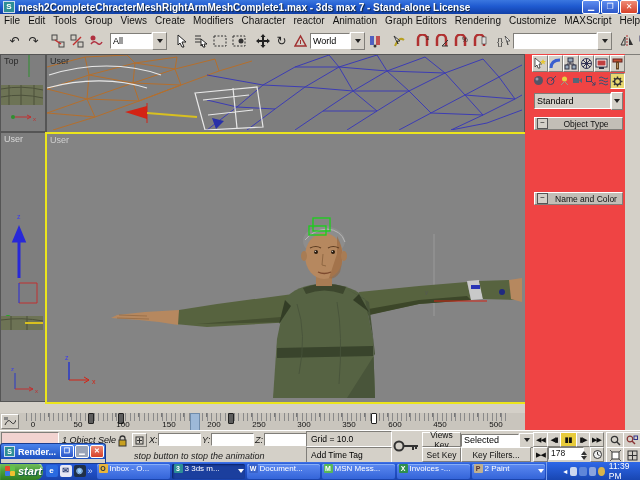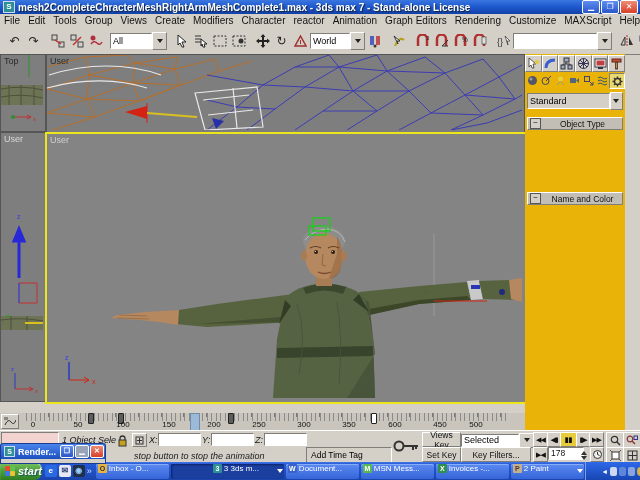--- a/index.html
+++ b/index.html
@@ -46,21 +46,21 @@
   .tri-dn{width:0;height:0;border:3px solid transparent;border-top:4px solid #222;margin-top:3px;}
 
   
   .vplabel{position:absolute;left:3px;top:1px;font-size:9px;color:#2b2b2b;}
   #vp-top{left:0;top:54px;width:44px;height:76px;background:#7e7e7e;border:1px solid #555;}
   #vp-left{left:0;top:132px;width:44px;height:268px;background:#7e7e7e;border:1px solid #555;}
   #vp-wire{left:46px;top:54px;width:477px;height:77px;background:#7e7e7e;border:1px solid #555;overflow:hidden;}
   #vp-main{left:45px;top:132px;width:478px;height:268px;border:2px solid #ece51c;background:#848484;overflow:hidden;}
 
   
-  #cmdpanel{left:525px;top:54px;width:100px;height:376px;background:#eab308;padding-left:0;box-sizing:border-box;}
+  #cmdpanel{left:525px;top:54px;width:100px;height:376px;background:#ef4444;padding-left:7px;box-sizing:border-box;}
   .ptabs{display:flex;height:16px;margin-top:1px;}
   .ptab{width:18px;height:15px;border:1px solid;border-color:#fff #807e79 #807e79 #fff;
     display:flex;align-items:center;justify-content:center;background:#d4d0c8;}
   .psubs{display:flex;height:16px;margin-top:2px;}
   .psub{width:15px;height:14px;display:flex;align-items:center;justify-content:center;font-size:9px;}
   .rollout{height:11px;margin:3px 2px 0 2px;background:#c2beb6;border:1px solid;
     border-color:#fff #807e79 #807e79 #fff;font-size:8.5px;display:flex;align-items:center;color:#111;}
   .rollout .minus{width:9px;height:9px;background:#d4d0c8;border:1px solid #555;
     font-size:8px;line-height:7px;text-align:center;margin:0 2px;}
   .rollout .rtitle{flex:1;text-align:center;}
@@ -106,21 +106,21 @@
     background:linear-gradient(180deg,#7ec465 0%,#4aa03a 50%,#2f7d24 100%);
     display:flex;align-items:center;font-weight:bold;font-style:italic;font-size:11px;
     text-shadow:1px 1px 1px #155;box-shadow:inset 0 1px 1px #bfe8a8;}
   .winflag{width:10px;height:10px;margin:0 3px 0 5px;display:grid;grid-template-columns:5px 5px;grid-template-rows:5px 5px;}
   .winflag i{display:block;border-radius:1px;}
   .ql{display:flex;align-items:center;gap:2px;margin:0 3px;}
   .qlicon{width:12px;height:12px;border-radius:2px;font-size:8px;line-height:12px;text-align:center;font-weight:bold;}
   .task{width:73px;height:15px;margin:0 1px;border-radius:2px;display:flex;align-items:flex-start;
     background:linear-gradient(180deg,#5c8af2,#3464d8);box-shadow:inset 0 1px 0 #86aef8;
     font-size:8px;white-space:nowrap;overflow:hidden;flex:0 0 auto;}
-  .task.active{background:#1b3f9e;box-shadow:inset 1px 1px 2px #0c2366;padding-left:40px;}
+  .task.active{background:#1b3f9e;box-shadow:inset 1px 1px 2px #0c2366;}
   .ticon{width:9px;height:9px;margin:0 2px;border-radius:1px;font-size:7px;line-height:9px;
     text-align:center;font-weight:bold;flex:0 0 auto;}
   #tray{margin-left:auto;height:18px;display:flex;align-items:center;
     background:linear-gradient(180deg,#2e68e8,#1846b2);border-left:1px solid #7ca0ee;padding:0 3px;}
   #tray .clock{font-size:8.5px;margin-left:3px;}
   .trayicon{width:9px;height:9px;margin:0 1px;border-radius:2px;}
 </style>
 </head>
 <body>
 
@@ -538,21 +538,21 @@
     <span class="ticknum" style="left:33px">0</span>
     <span class="ticknum" style="left:78px">50</span>
     <span class="ticknum" style="left:123px">100</span>
     <span class="ticknum" style="left:169px">150</span>
     <span class="ticknum" style="left:214px">200</span>
     <span class="ticknum" style="left:259px">250</span>
     <span class="ticknum" style="left:304px">300</span>
     <span class="ticknum" style="left:349px">350</span>
     <span class="ticknum" style="left:395px">600</span>
     <span class="ticknum" style="left:440px">450</span>
-    <span class="ticknum" style="left:476px">500</span>
+    <span class="ticknum" style="left:496px">500</span>
   </div>
 
   <div class="abs" id="statusbar">
     <div class="abs sunken" style="left:1px;top:1px;width:56px;height:13px;background:#f2d3d0;"></div>
     <span class="slabel" style="left:62px;top:4px;">1 Object Sele</span>
     <span class="abs" style="left:117px;top:2px;"><svg width="11" height="12">
           <path d="M3 5 V3.5 a2.5 2.5 0 0 1 5 0 V5" stroke="#333" fill="none" stroke-width="1.3"></path>
           <rect x="2" y="5" width="7" height="6" fill="#c8a020" stroke="#333"></rect>
         </svg></span>
     <div class="sbtn" style="left:132px;top:2px;width:13px;height:12px;">
@@ -566,20 +566,23 @@
         <span></span>
       </div>
     <span class="slabel" style="left:202px;top:4px;">Y:</span>
     <div class="sfield" style="left:211px;top:2px;width:37px;height:11px;">
         <span></span>
       </div>
     <span class="slabel" style="left:255px;top:4px;">Z:</span>
     <div class="sfield" style="left:264px;top:2px;width:37px;height:11px;">
         <span></span>
       </div>
+    <div class="abs sunken" style="left:306px;top:0;width:80px;height:14px;font-size:8.5px;display:flex;align-items:center;padding-left:4px;">
+        <span>Grid = 10.0</span>
+      </div>
     <div class="abs sunken" style="left:306px;top:16px;width:80px;height:14px;font-size:8.5px;display:flex;align-items:center;padding-left:4px;">
         <span>Add Time Tag</span>
       </div>
     <span class="slabel" style="left:134px;top:20px;color:#222;">stop button to stop the animation</span>
     <span class="abs" style="left:392px;top:6px;"><svg width="28" height="18">
           <circle cx="7" cy="9" r="4.5" fill="none" stroke="#333" stroke-width="2"></circle>
           <path d="M11 9 H26 M21 9 V13 M24 9 V12" stroke="#333" stroke-width="2"></path>
         </svg></span>
     <div class="sbtn" style="left:422px;top:1px;width:37px;height:13px;">
         <span>Views Key</span>

